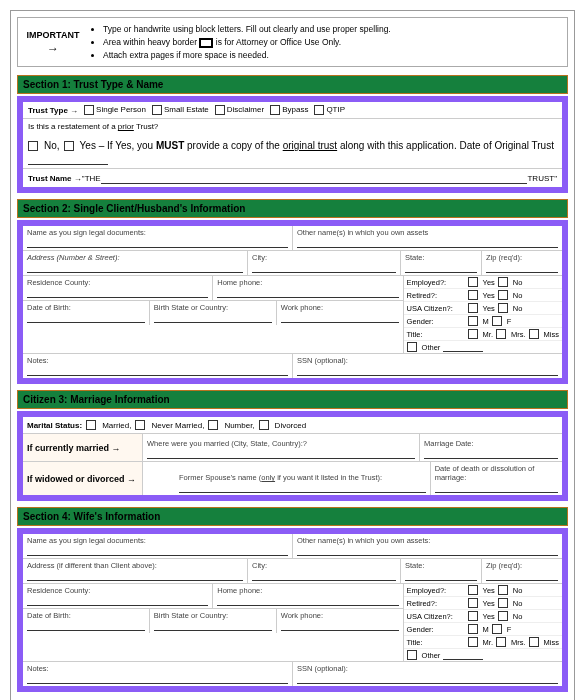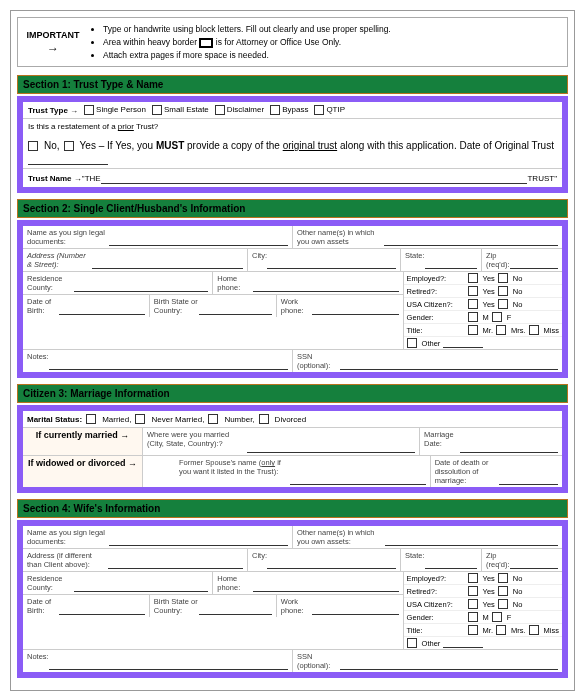--- a/index.html
+++ b/index.html
@@ -66,21 +66,21 @@
     .form-row {
       display: flex;
       border-bottom: 1px solid #ccc;
       min-height: 18px;
     }
     .form-row:last-child { border-bottom: none; }
     .form-cell {
       padding: 2px 4px;
       border-right: 1px solid #ccc;
       display: flex;
-      flex-direction: row;
+      flex-direction: column;
       justify-content: flex-end;
       flex: 1;
       min-height: 18px;
     }
     .form-cell:last-child { border-right: none; }
     .cell-label {
       font-size: 7.5px;
       color: #444;
       line-height: 1.2;
     }

